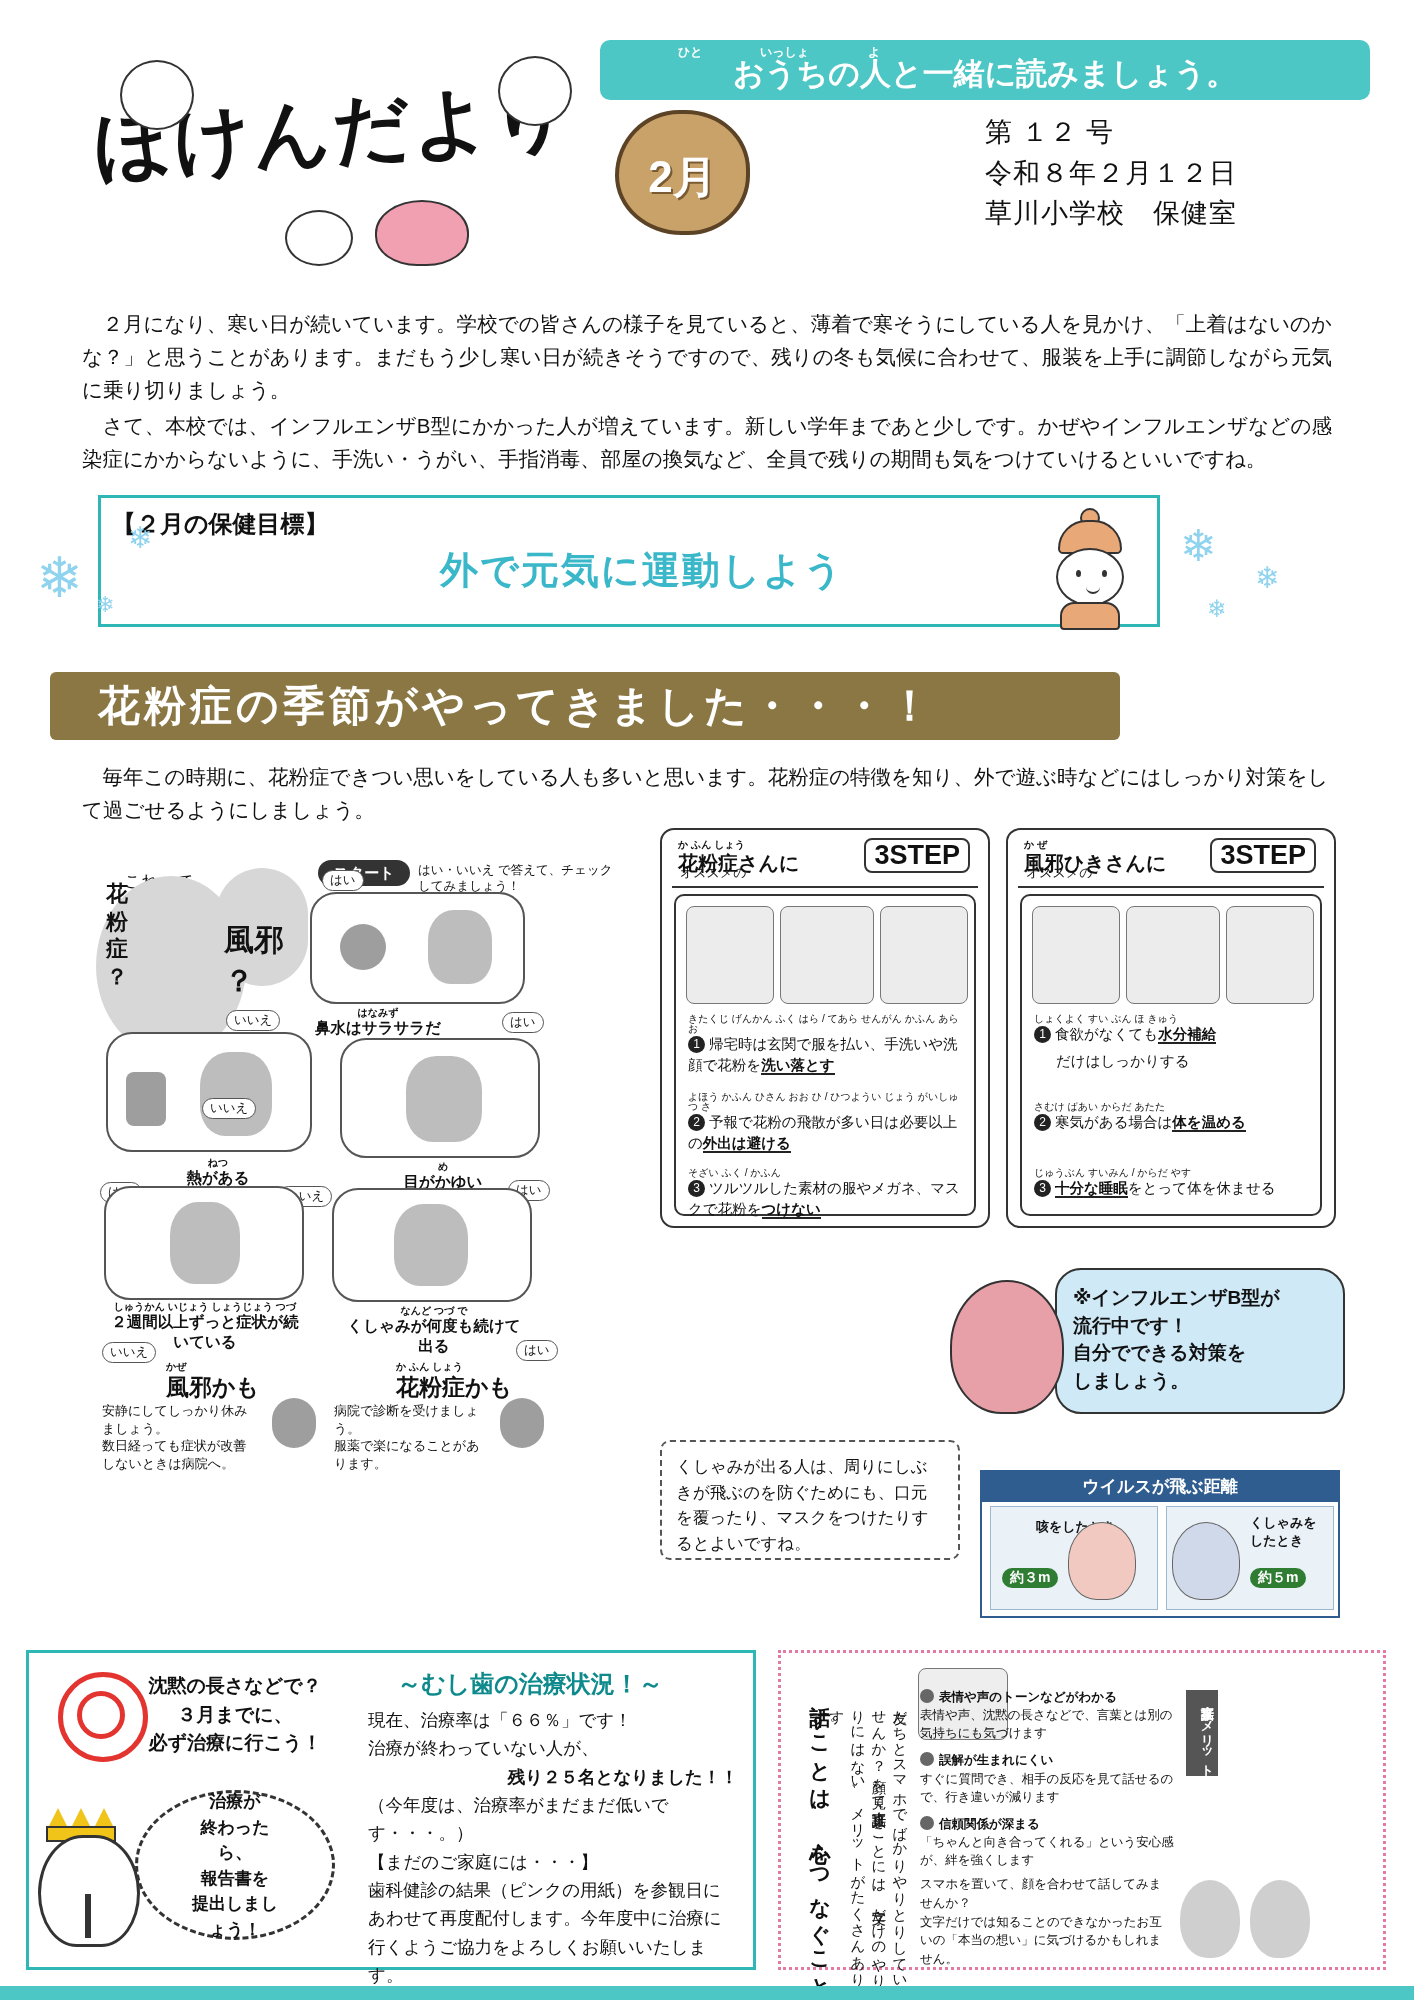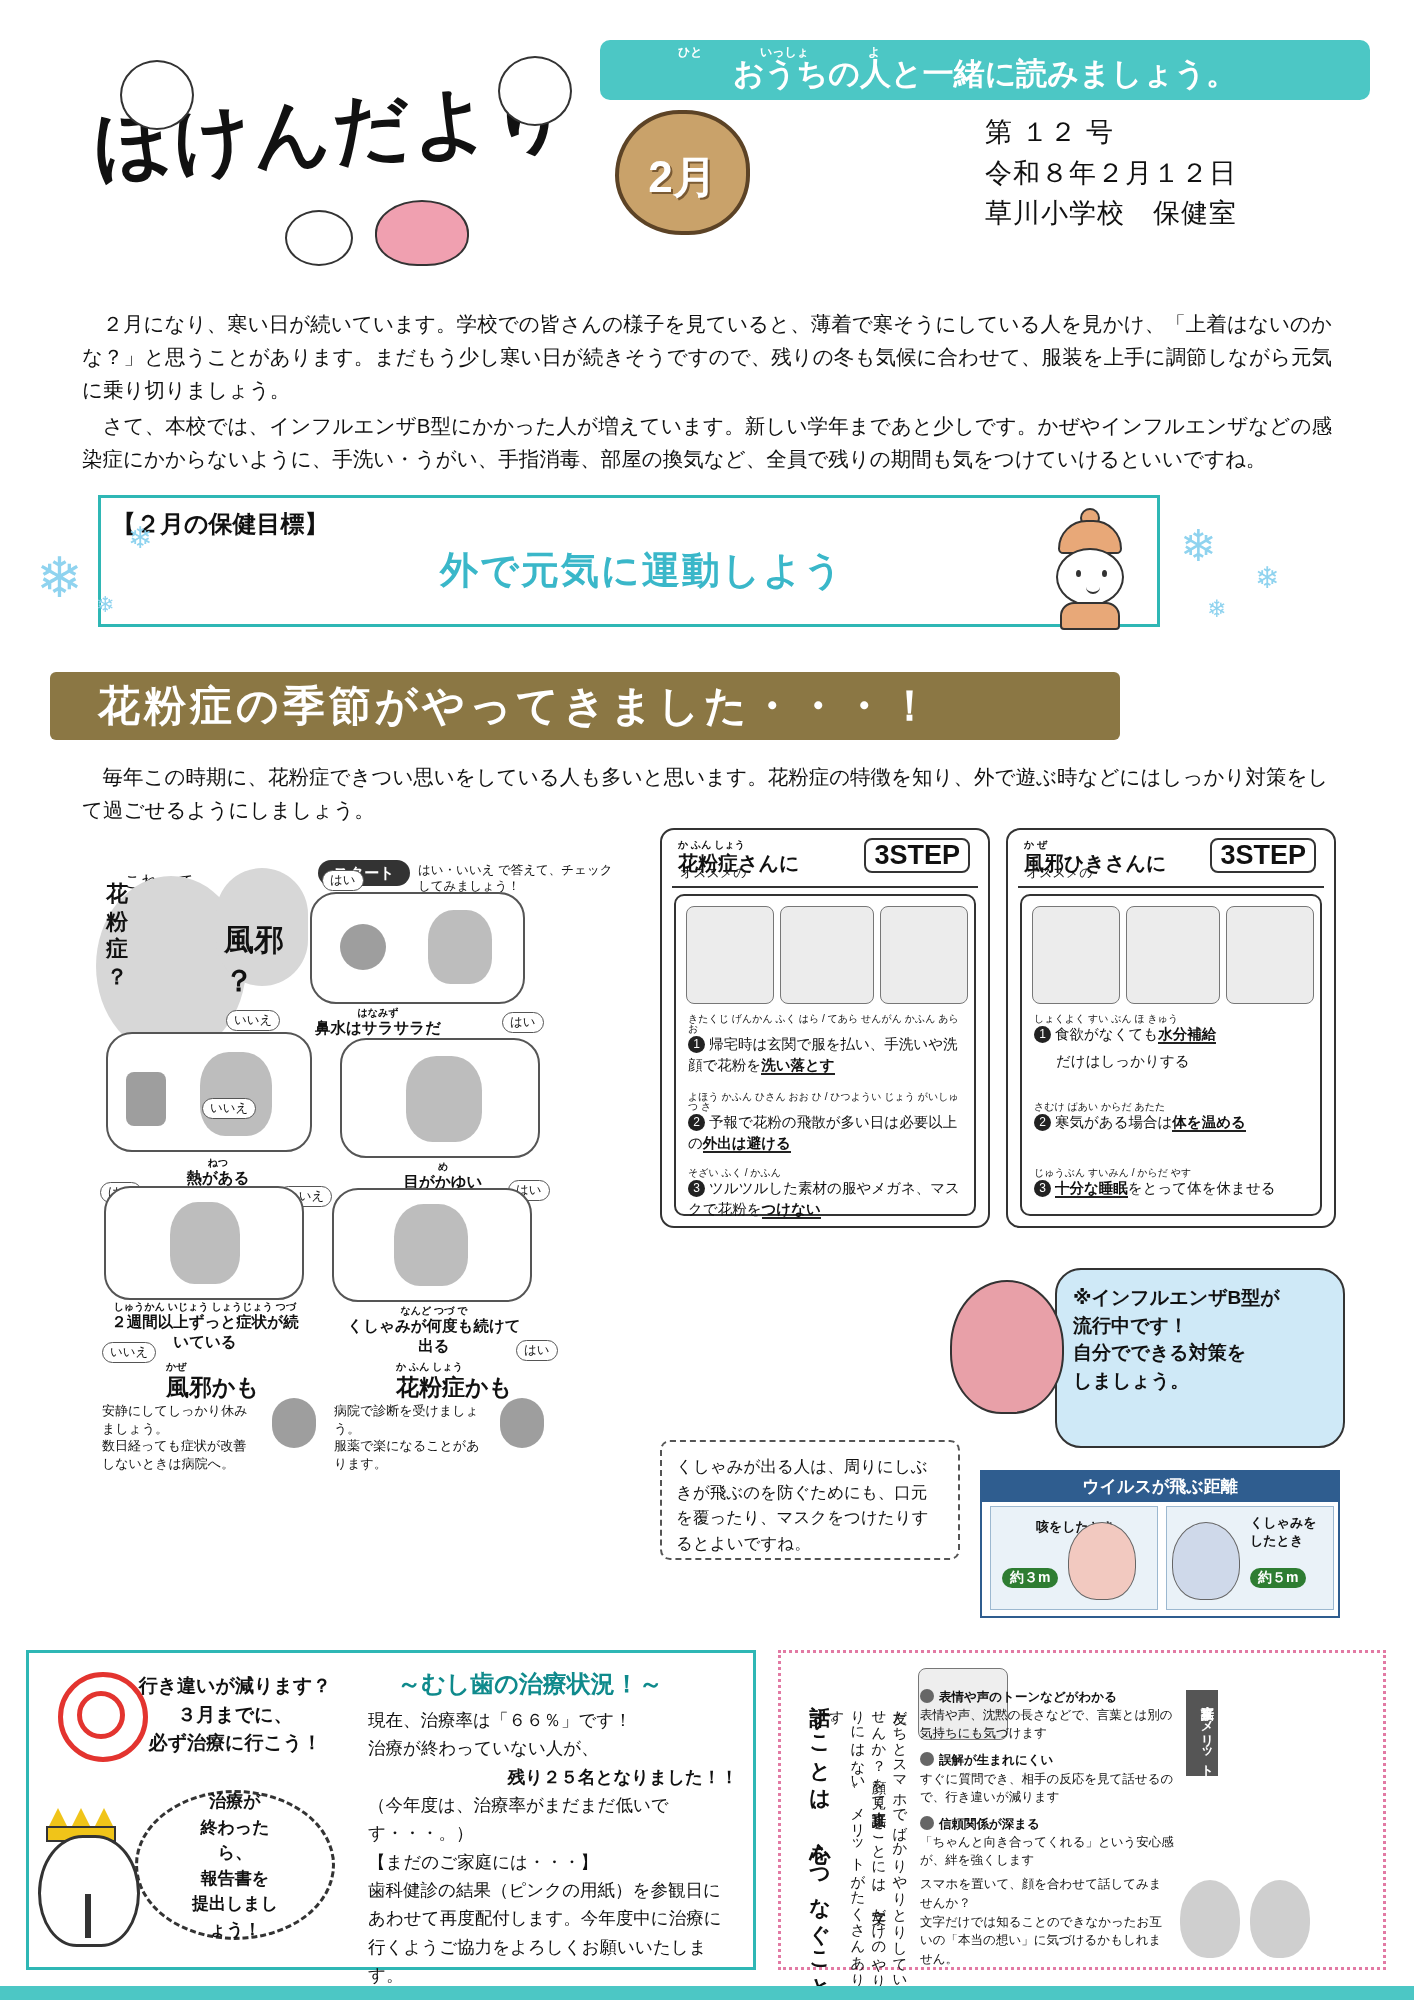--- a/index.html
+++ b/index.html
@@ -466,21 +466,21 @@
       </div>
 
       <div class="stepline" style="left:12px;top:272px;">
         <span class="ruby-s">じゅうぶん すいみん / からだ やす</span>
         <span class="stepnum">3</span><span class="uline">十分な睡眠</span><span>をとって体を休ませる</span>
       </div>
     </div>
   </div>
 
 
-  <div class="sbub blue" style="left:1055px;top:1268px;width:290px;height:180px;white-space:pre-line;">※インフルエンザB型が
+  <div class="sbub blue" style="left:1055px;top:1268px;width:290px;height:146px;white-space:pre-line;">※インフルエンザB型が
 流行中です！
 自分でできる対策を
 しましょう。</div>
 
   <div style="position:absolute;left:950px;top:1280px;width:110px;height:130px;border:2px solid #333;border-radius:50% 50% 45% 45%;background:#e8a0a8;"></div>
 
   <div class="wavybox" style="left:660px;top:1440px;width:300px;height:120px;">くしゃみが出る人は、周りにしぶきが飛ぶのを防ぐためにも、口元を覆ったり、マスクをつけたりするとよいですね。</div>
 
   <div class="virusbox" style="left:980px;top:1470px;width:360px;height:148px;">
     <div class="vh">ウイルスが飛ぶ距離</div>
@@ -490,21 +490,21 @@
     <div class="vpill" style="left:20px;top:96px;">約３m</div>
     <div class="vtag" style="left:268px;top:42px;white-space:pre-line;">くしゃみを
 したとき</div>
     <div class="vpill" style="left:268px;top:96px;">約５m</div>
     <div style="position:absolute;left:86px;top:50px;width:66px;height:76px;background:#f2c9c0;border:1.5px solid #666;border-radius:50% 50% 42% 42%;"></div>
     <div style="position:absolute;left:190px;top:50px;width:66px;height:76px;background:#cfd9ea;border:1.5px solid #666;border-radius:50% 50% 42% 42%;"></div>
   </div>
 
   <div class="teethbox"></div>
   <div class="redcoil"></div>
-  <div class="teeth-left" style="white-space:pre-line;">行き違いが減ります？
+  <div class="teeth-left" style="white-space:pre-line;">沈黙の長さなどで？
 ３月までに、
 必ず治療に行こう！</div>
   <div class="teeth-ttl">～むし歯の治療状況！～</div>
   <div class="dashcircle">
     <div class="dc" style="white-space:pre-line;">治療が
 終わったら、
 報告書を
 提出しましょう！</div>
   </div>
   <div class="teeth-body">

